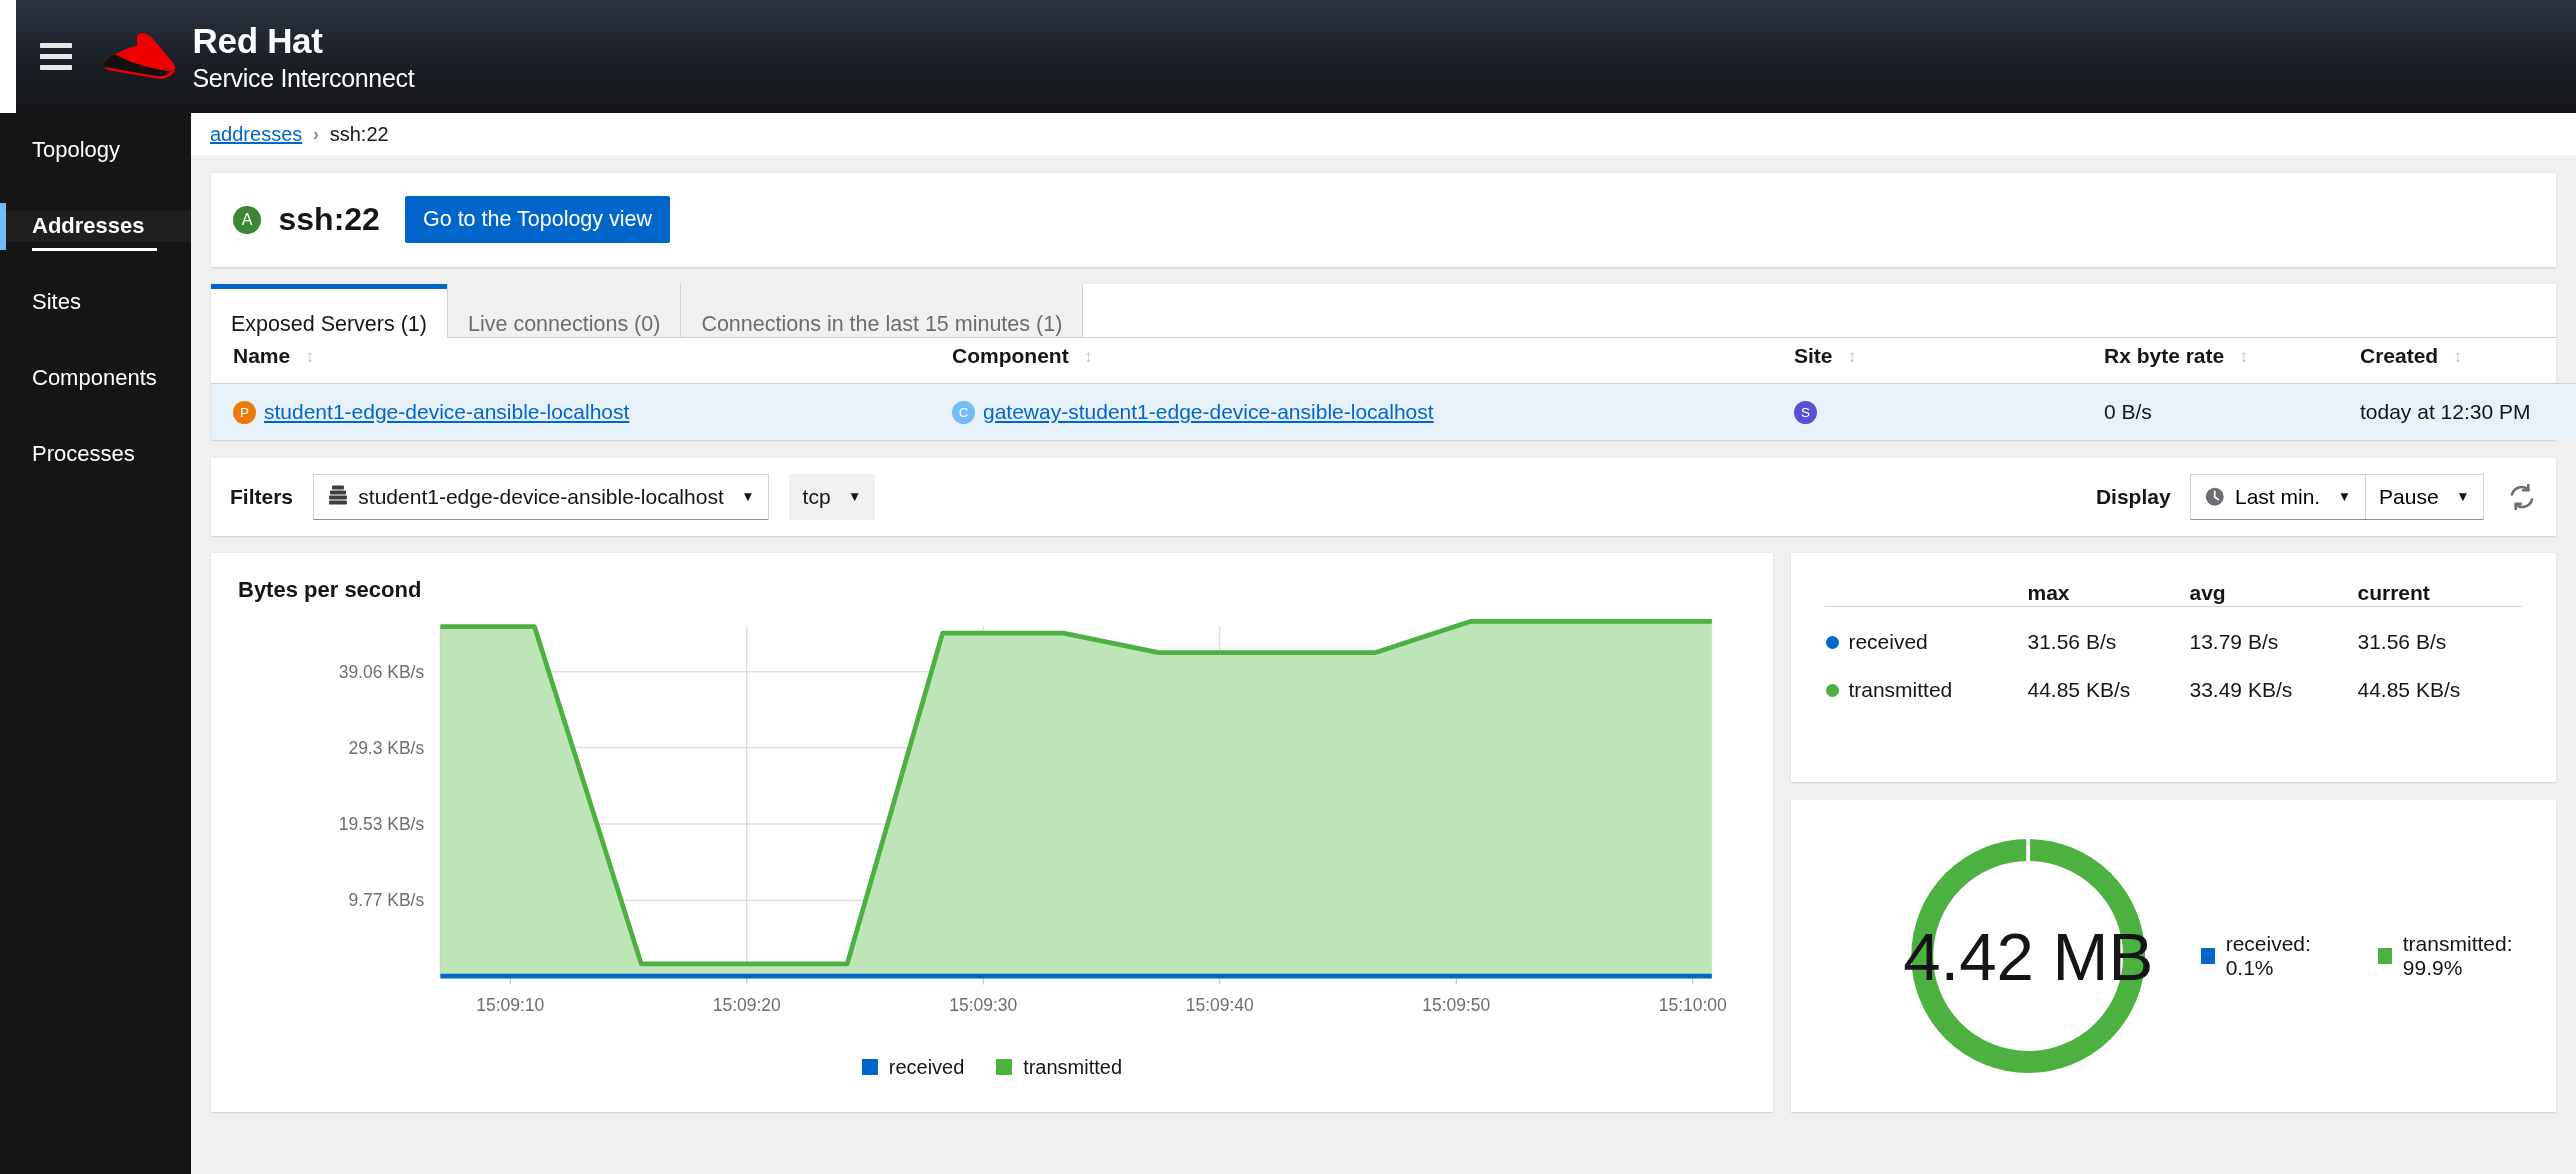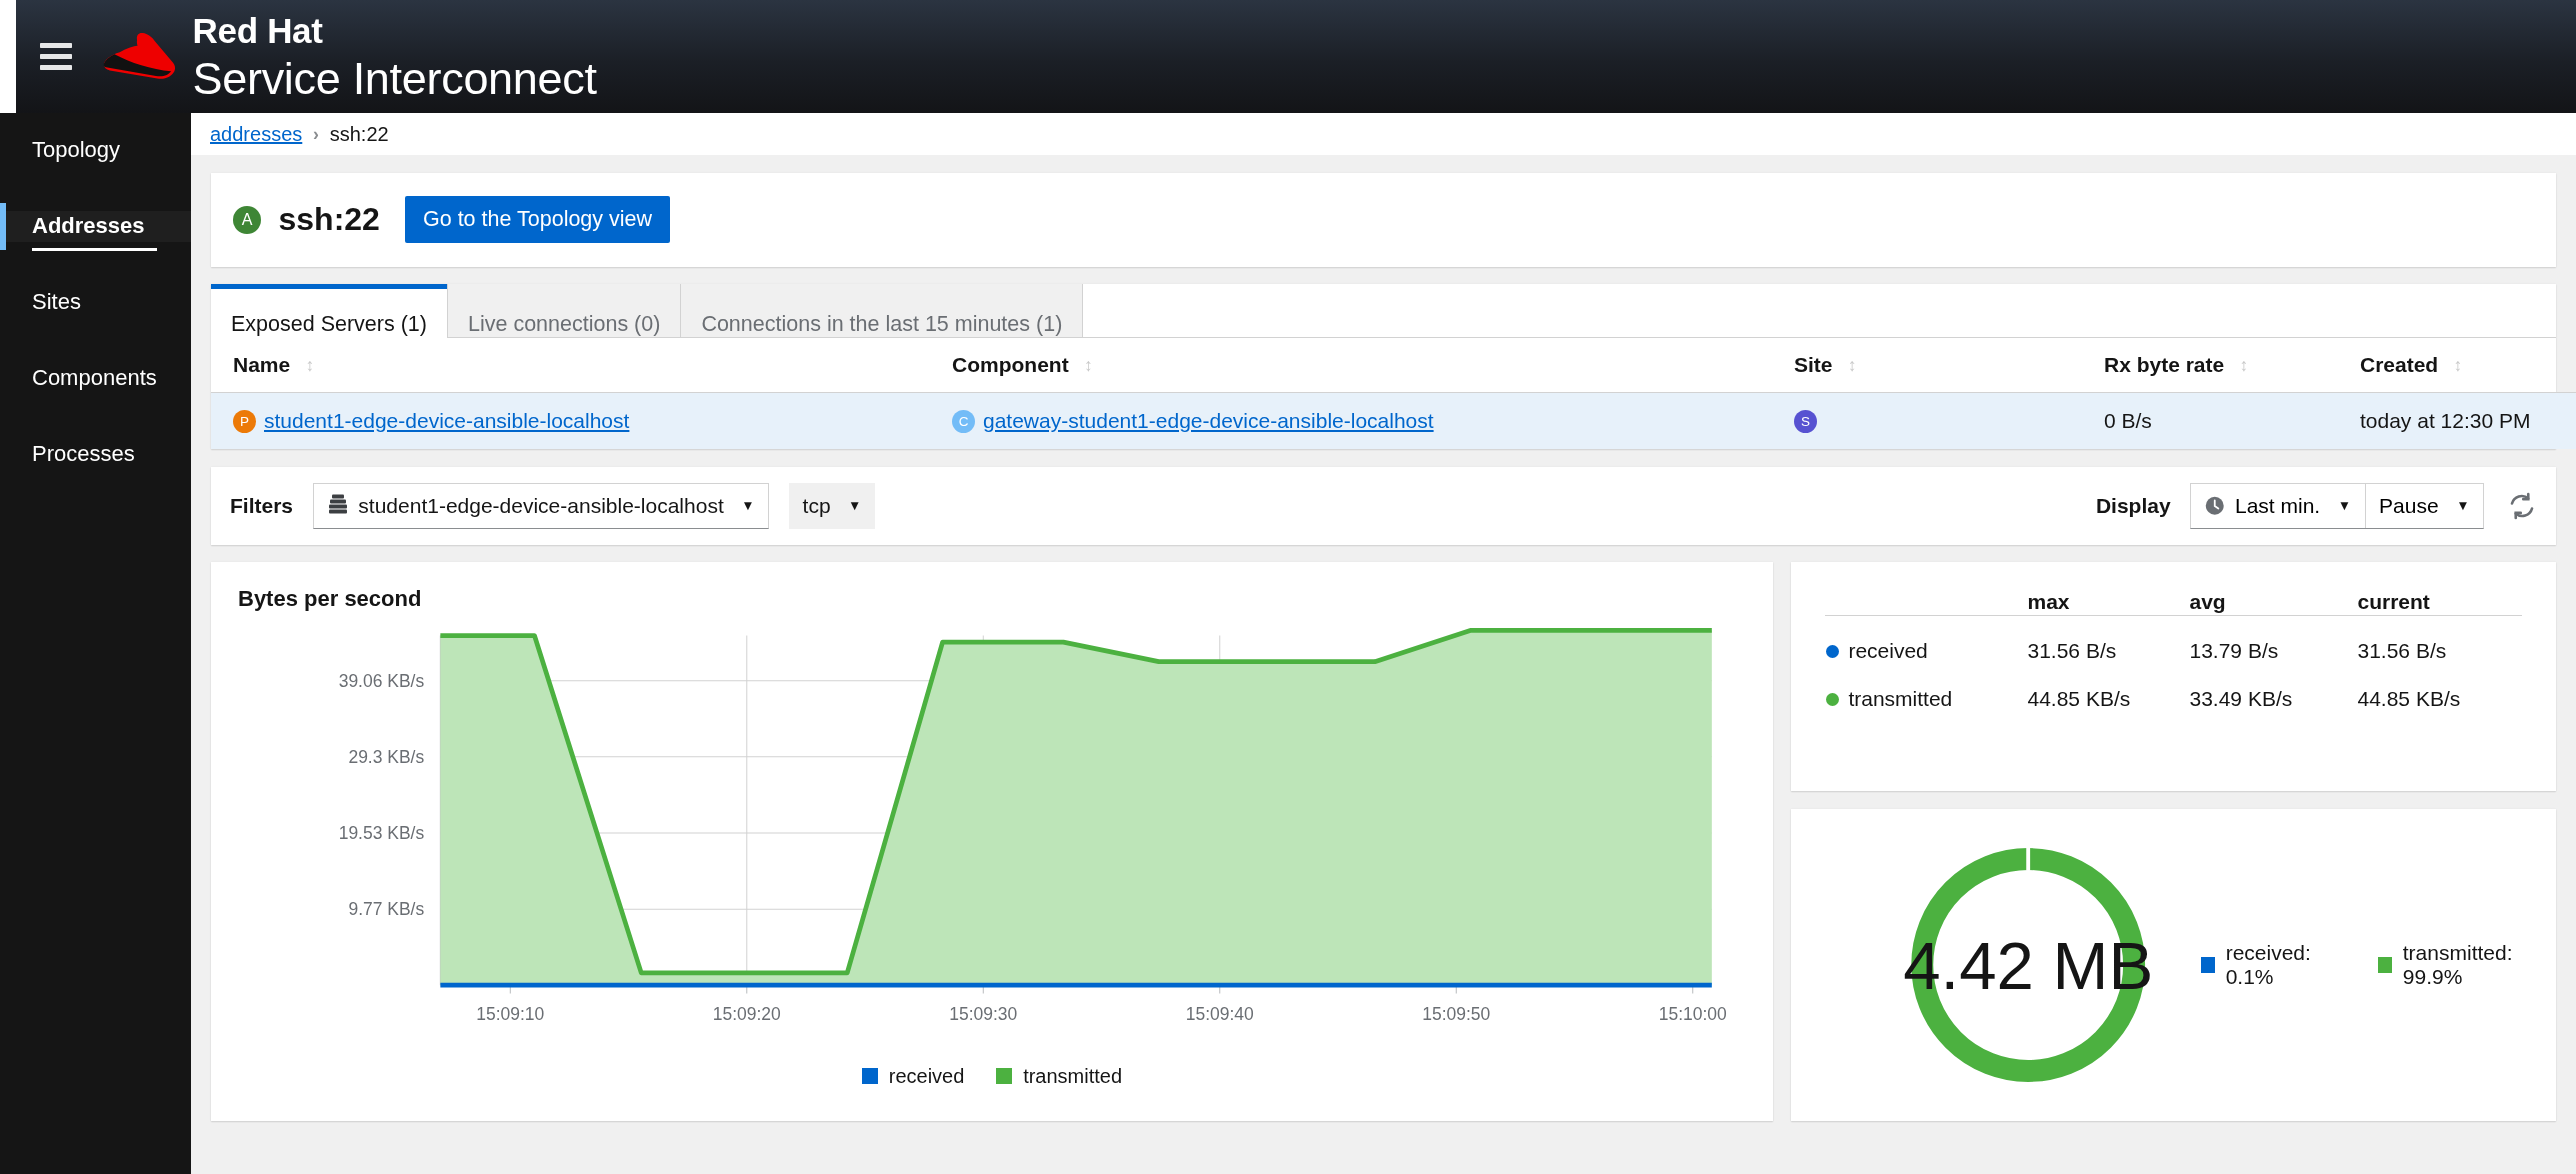--- a/index.html
+++ b/index.html
@@ -20,21 +20,21 @@
   .hamburger {
     width: 42px; height: 38px; margin-left: 19px;
     display: flex; flex-direction: column; justify-content: center; gap: 6px;
     cursor: pointer; padding: 0 5.4px;
   }
   .hamburger span { display: block; height: 4.7px; background: #e6e7e8; border-radius: 0.7px; }
   .brand { display: flex; align-items: center; margin-left: 23px; }
   .rh-logo { width: 79px; height: 61px; margin-right: 13.5px; position: relative; top: -2.7px; }
   .brand-text { color: #fff; line-height: 1.0; }
   .brand-top { font-size: 35px; font-weight: 700; letter-spacing: -0.3px; }
-  .brand-bottom { font-size: 45px; font-weight: 400; margin-top: 8px; letter-spacing: -0.3px; }
+  .brand-bottom { font-size: 25px; font-weight: 400; margin-top: 8px; letter-spacing: -0.3px; }
 
   
   .sidebar {
     position: absolute; left: 0; top: 113px; width: 191px; height: 1061px;
     background: #151515; padding-top: 21.5px;
   }
   .nav-item {
     position: relative; height: 31px; display: flex; align-items: center;
     padding-left: 32px; color: #ffffff; font-size: 22px; cursor: pointer;
     margin-bottom: 45px;
@@ -85,21 +85,21 @@
     color: #6a6e73; background: #f0f0f0; cursor: pointer;
     border-right: 0.7px solid #d2d2d2; position: relative;
   }
   .tab.active { background: #fff; color: #151515; border-right: 0.7px solid #d2d2d2; }
   .tab.active::before { content: ""; position: absolute; left: 0; right: 0; top: 0; height: 4.7px; background: #06c; }
   .tab.active::after { content: ""; position: absolute; left: 0; right: 0; bottom: -0.7px; height: 1.3px; background: #fff; }
 
   table.data { width: 100%; border-collapse: collapse; table-layout: fixed; }
   table.data th {
     text-align: left; font-size: 21px; color: #151515; font-weight: 700;
-    padding: 15px 0 15px 0; border-bottom: 0.7px solid #d2d2d2;
+    padding: 6px 0 15px 0; border-bottom: 0.7px solid #d2d2d2;
   }
   table.data td { font-size: 21px; padding: 16px 0; color: #151515; }
   table.data tbody tr { background: #e7f1fa; }
   .sort-icon { display: inline-block; margin-left: 9.4px; color: #c9c9c9; font-size: 17.5px; position: relative; top: -1.3px; }
   .cell-flex { display: flex; align-items: center; }
   .mini-badge {
     width: 23px; height: 23px; border-radius: 50%; color: #fff; font-size: 13.5px;
     display: flex; align-items: center; justify-content: center; margin-right: 8px; flex: 0 0 auto;
   }
   .b-process { background: #ec7a08; }

